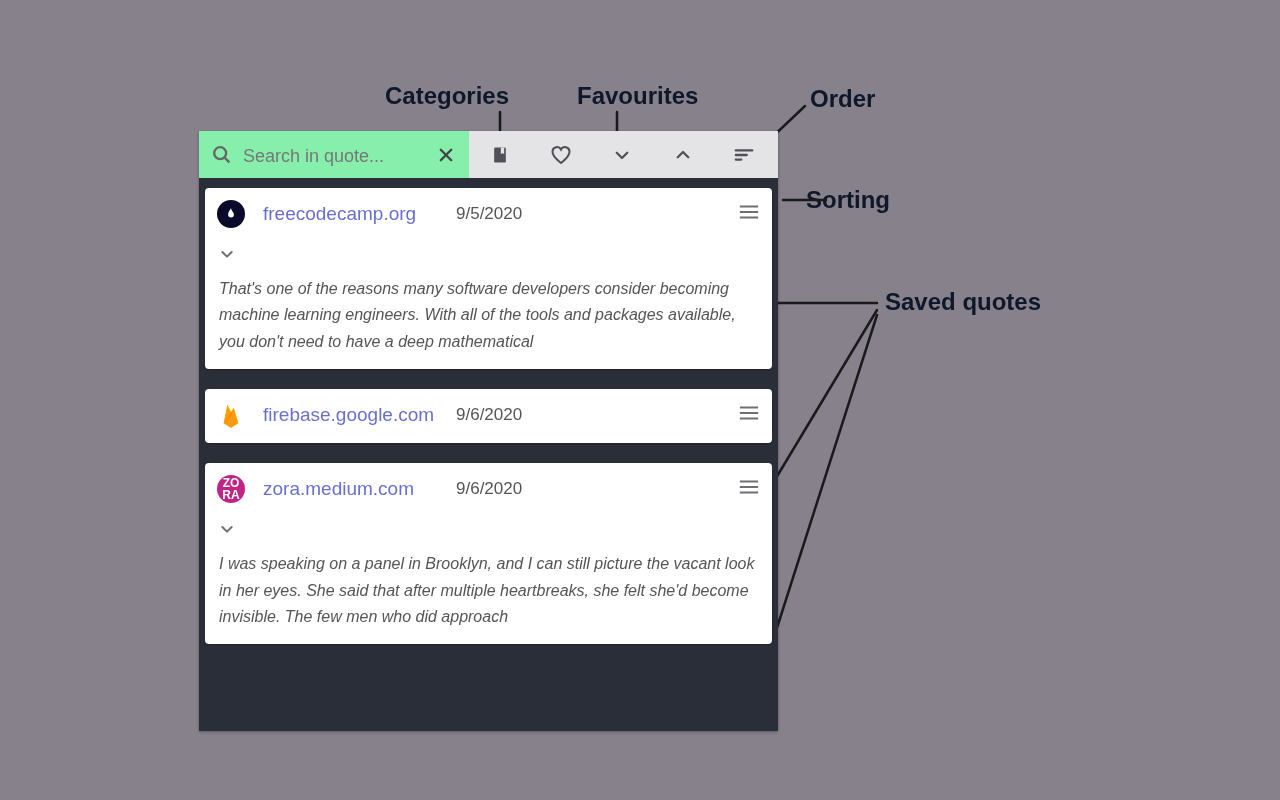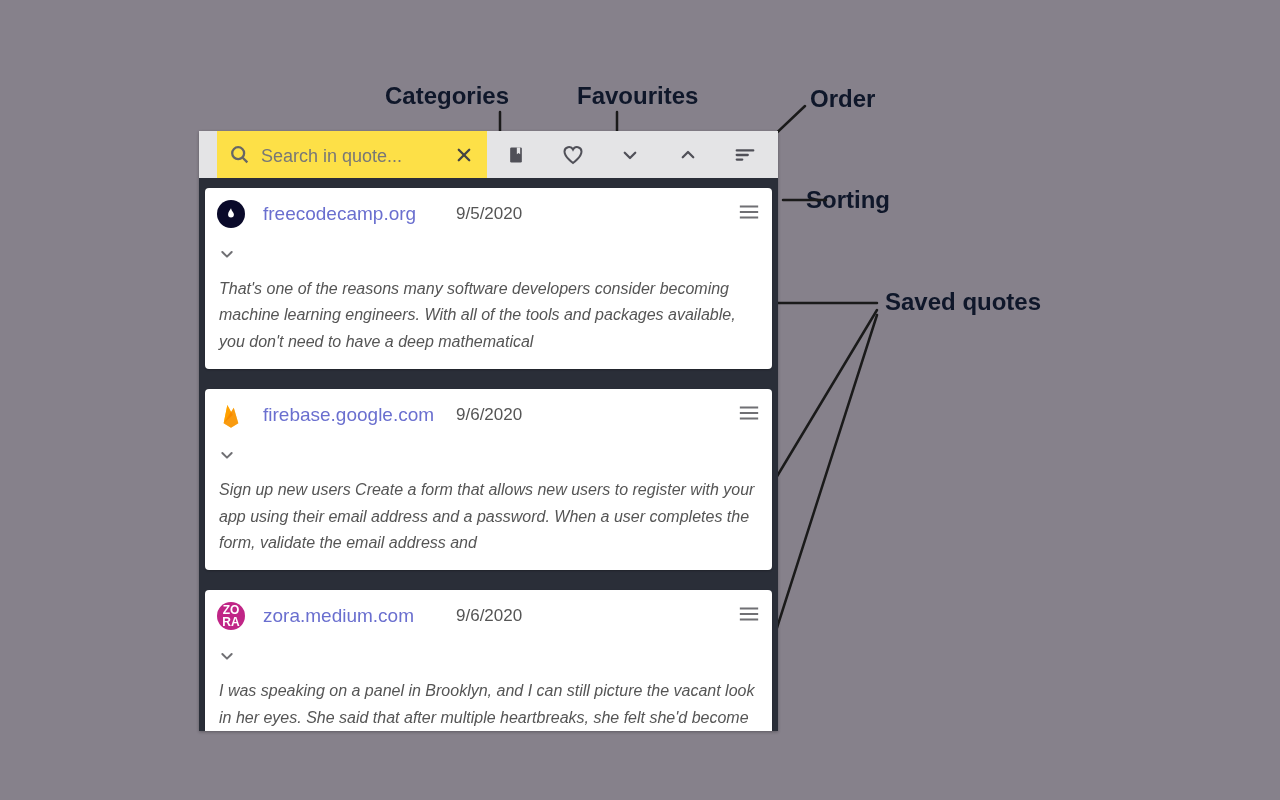--- a/index.html
+++ b/index.html
@@ -59,25 +59,24 @@
   .tab-right-spacer { width: 48px; }
 
   .toolbar {
     height: 47px;
     background: #e4e4e6;
     display: flex;
     align-items: stretch;
   }
   .searchbox {
     width: 270px;
-    background: #fde047;
+    background: #86efac;
     display: flex;
     align-items: center;
     padding: 4px 8px 0 12px;
-    margin-left: 18px;
   }
   .searchbox .mag { color: #666; margin-right: 10px; }
   .searchbox .ph {
     flex: 1;
     color: #777;
     font-size: 18px;
   }
   .searchbox .clear { color: #555; cursor: pointer; padding: 6px; }
 
   .tool-icons {
@@ -260,28 +259,20 @@
         <div class="site">firebase.google.com</div>
         <div class="date">9/6/2020</div>
         <div class="drag">
           <svg width="22" height="18" viewBox="0 0 24 18" stroke="#707074" stroke-width="2.2">
               <line x1="2" y1="3" x2="22" y2="3"></line>
               <line x1="2" y1="9" x2="22" y2="9"></line>
               <line x1="2" y1="15" x2="22" y2="15"></line>
             </svg>
         </div>
       </div>
-      <div class="card-body">
-        <div class="expand-chev">
-          <svg width="16" height="16" viewBox="0 0 24 24" fill="none" stroke="#707074" stroke-width="3" stroke-linecap="round" stroke-linejoin="round">
-              <polyline points="5 9 12 16 19 9"></polyline>
-            </svg>
-        </div>
-        <div class="quote">Sign up new users Create a form that allows new users to register with your app using their email address and a password. When a user completes the form, validate the email address and</div>
-      </div>
     </div>
 
     <div class="card">
       <div class="card-head">
         <div class="favicon zora">ZO<br>RA</div>
         <div class="site">zora.medium.com</div>
         <div class="date">9/6/2020</div>
         <div class="drag">
           <svg width="22" height="18" viewBox="0 0 24 18" stroke="#707074" stroke-width="2.2">
               <line x1="2" y1="3" x2="22" y2="3"></line>

